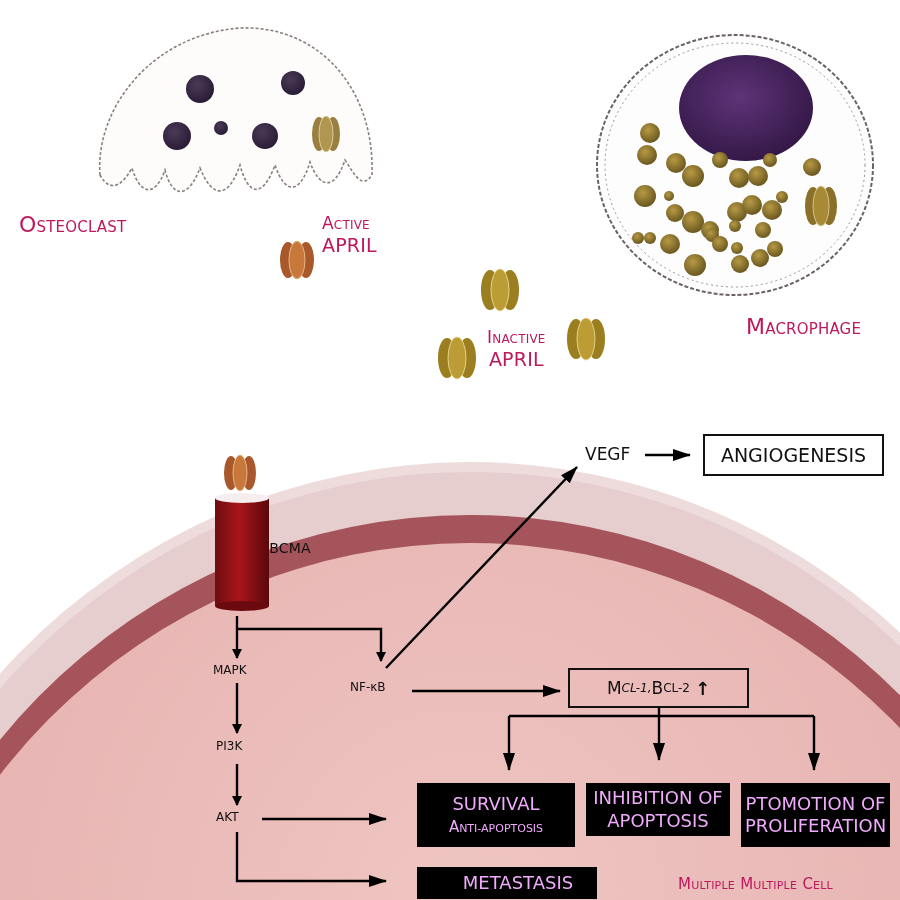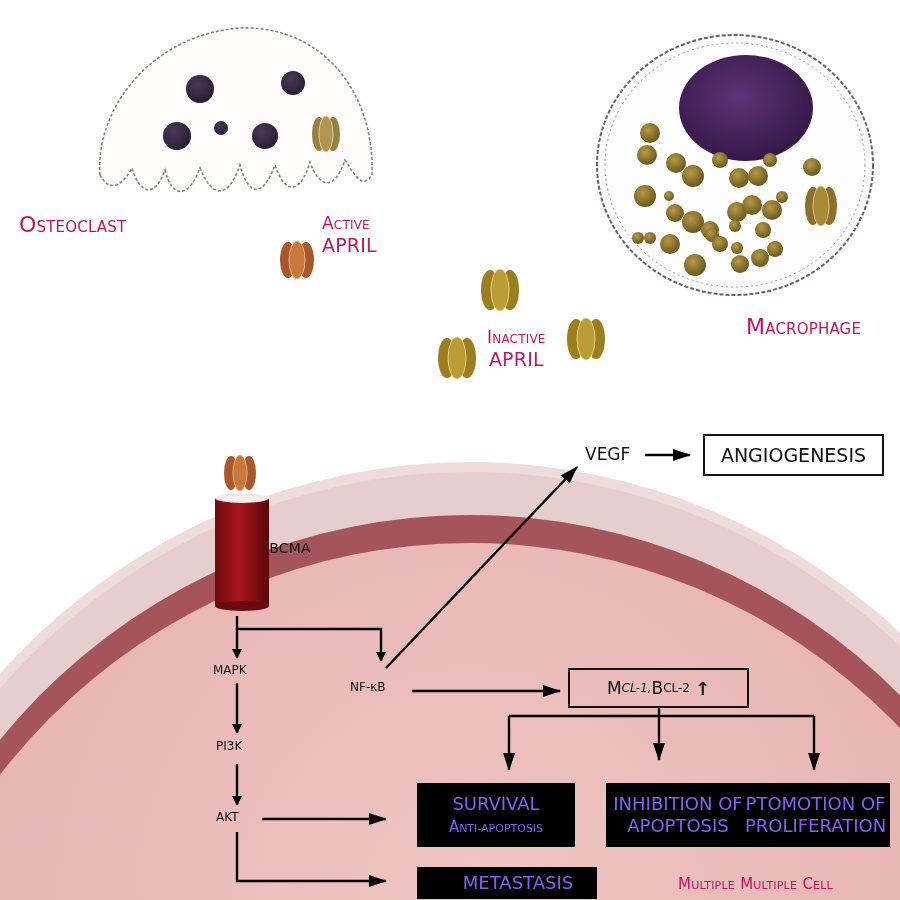--- a/index.html
+++ b/index.html
@@ -3,21 +3,21 @@
 <meta charset="utf-8">
 <style>
   html, body { margin: 0; padding: 0; }
   body { width: 900px; height: 900px; position: relative; overflow: hidden; background: #ffffff; font-family: "DejaVu Sans", sans-serif; color: #111; }
   svg#scene { position: absolute; left: 0; top: 0; width: 900px; height: 900px; }
   .lbl { position: absolute; font-family: "DejaVu Sans", sans-serif; color: #be185d; white-space: nowrap; letter-spacing: 0.2px; }
   .sc-big { font-size: 22px; }
   .sc-small { font-size: 15px; }
   .title-lg { font-size: 21px; }
   .box-white { position: absolute; border: 2px solid #111; background: #fff; display: flex; align-items: center; justify-content: center; font-size: 19px; }
-  .box-black { position: absolute; background: #000; color: #8b5cf6; display: flex; flex-direction: column; align-items: center; justify-content: center; font-size: 18px; line-height: 1.25; text-align: left; }
+  .box-black { position: absolute; background: #000; color: #f0abfc; display: flex; flex-direction: column; align-items: center; justify-content: center; font-size: 18px; line-height: 1.25; text-align: left; }
   .box-outline { position: absolute; border: 2px solid #111; display: flex; align-items: center; justify-content: center; font-size: 18px; }
   .node { position: absolute; font-size: 12px; color: #111; }
 </style>
 </head>
 <body>
 
 <svg id="scene" viewBox="0 0 900 900">
   <defs>
     <radialGradient id="cellFill" cx="50%" cy="30%" r="70%">
       <stop offset="0%" stop-color="#efc5c2"></stop>
@@ -198,21 +198,21 @@
     <span style="font-size:12px;font-style:italic;">CL-1, </span>
     <span style="font-size:17px;">B</span>
     <span style="font-size:12px;">CL-2</span>
     <span style="font-size:18px; margin-left:5px; font-weight:bold;">↑</span>
 </div>
 
 <div class="box-black" style="left:417px; top:783px; width:158px; height:64px;">
   <div>SURVIVAL</div>
   <div><span style="font-size:15px;">A</span><span style="font-size:11px;">NTI-APOPTOSIS</span></div>
 </div>
-<div class="box-black" style="left:606px; top:783px; width:144px; height:64px;">
+<div class="box-black" style="left:586px; top:783px; width:144px; height:53px;">
   <div>INHIBITION OF</div>
   <div>APOPTOSIS</div>
 </div>
 <div class="box-black" style="left:741px; top:783px; width:149px; height:64px;">
   <div>PTOMOTION OF</div>
   <div>PROLIFERATION</div>
 </div>
 <div class="box-black" style="left:417px; top:867px; width:158px; height:32px;padding-left:22px;">
   <div>METASTASIS</div>
 </div>

